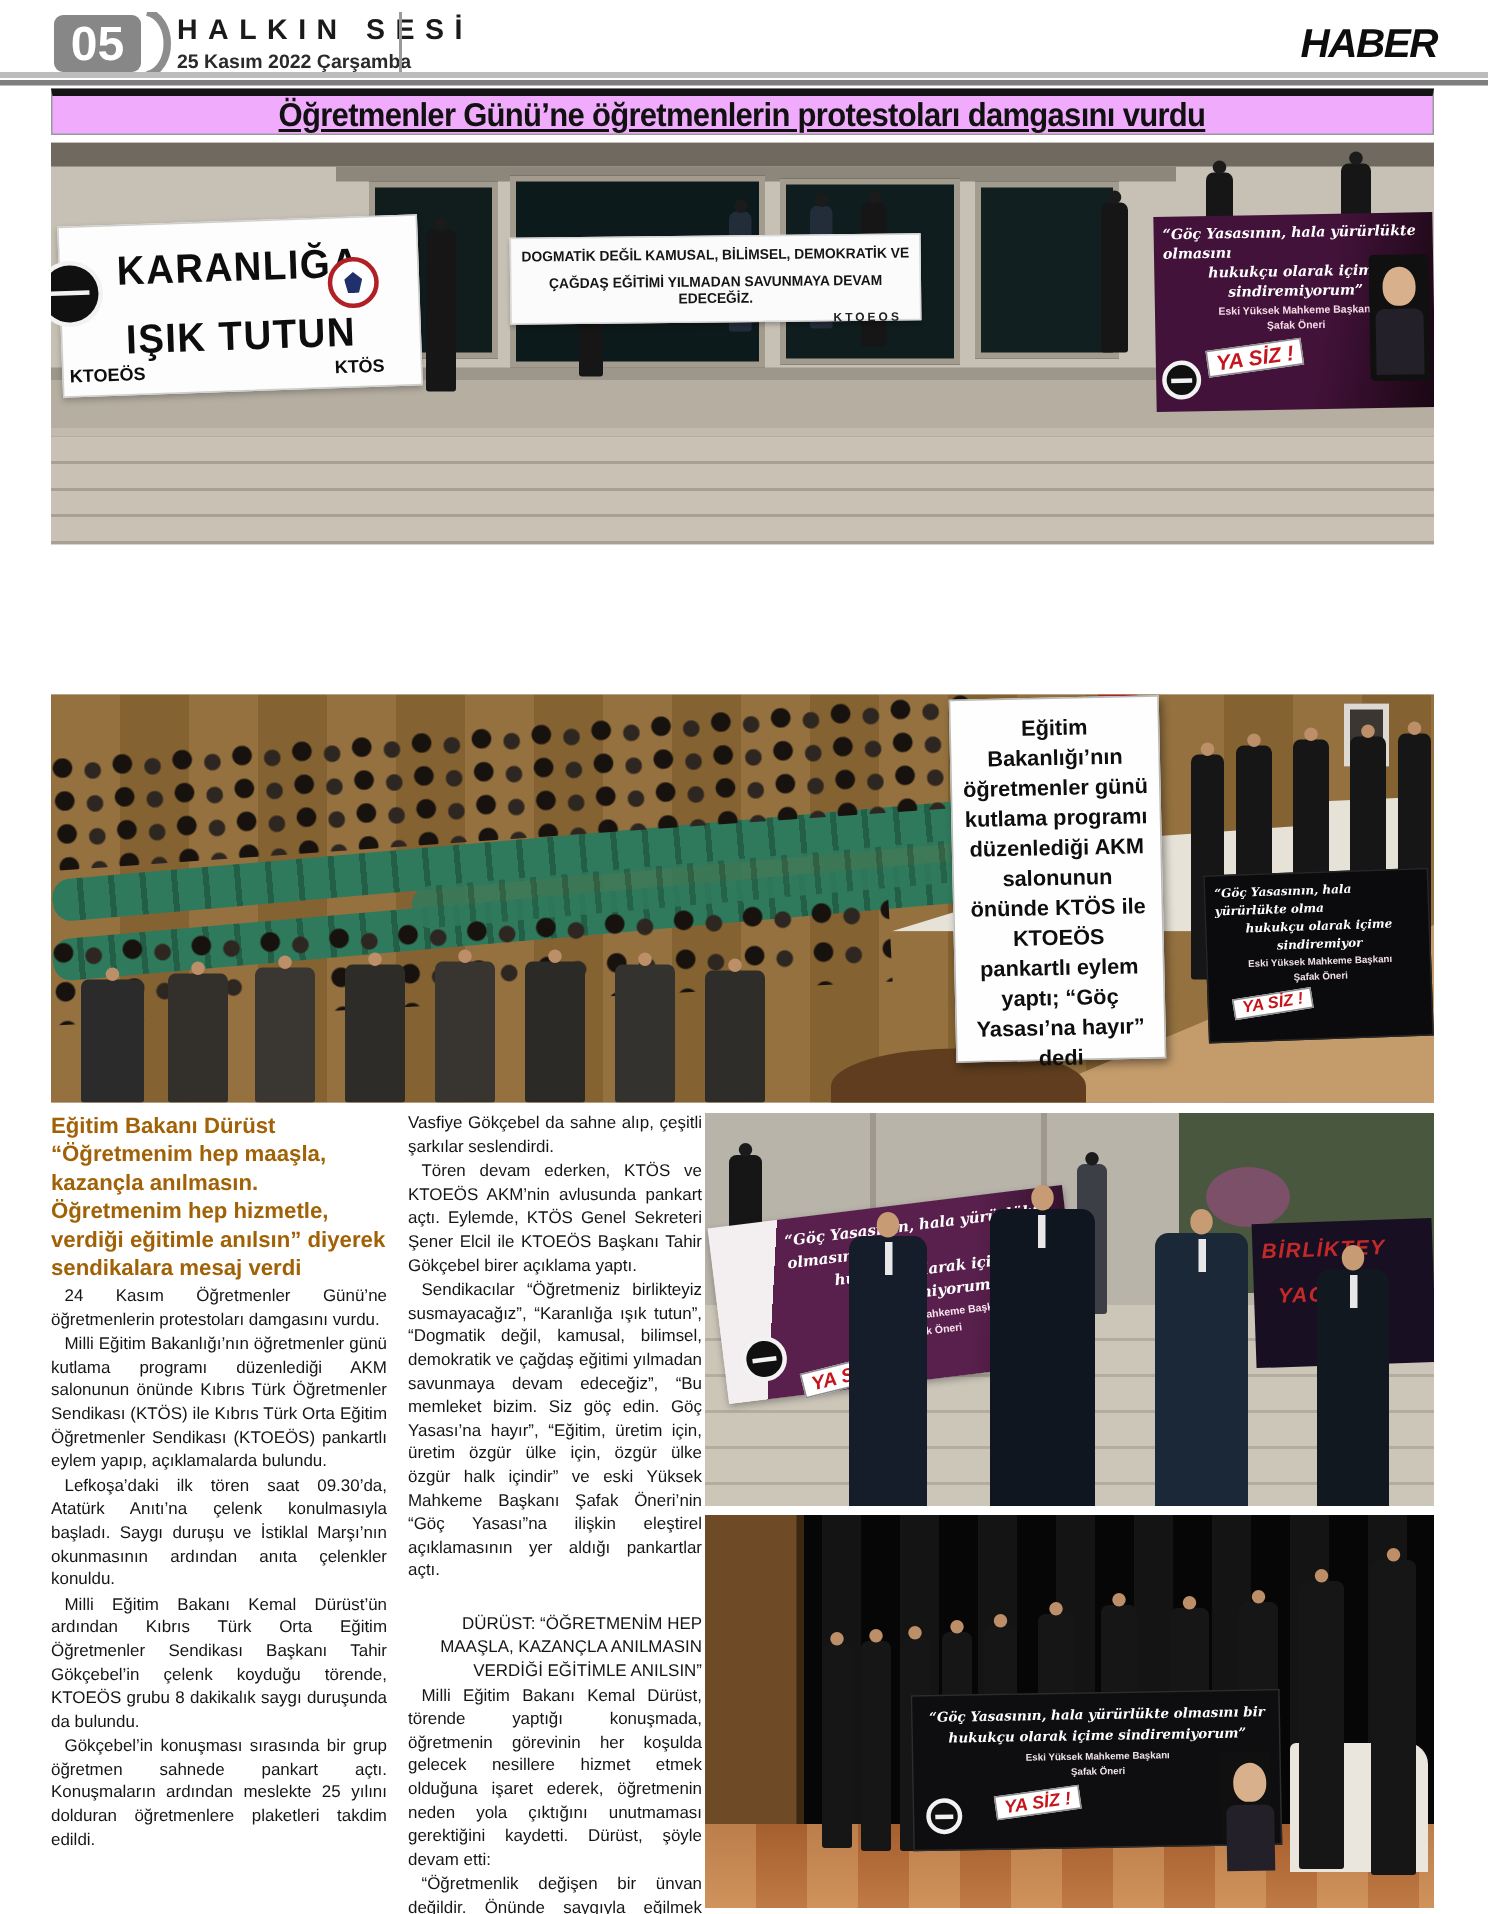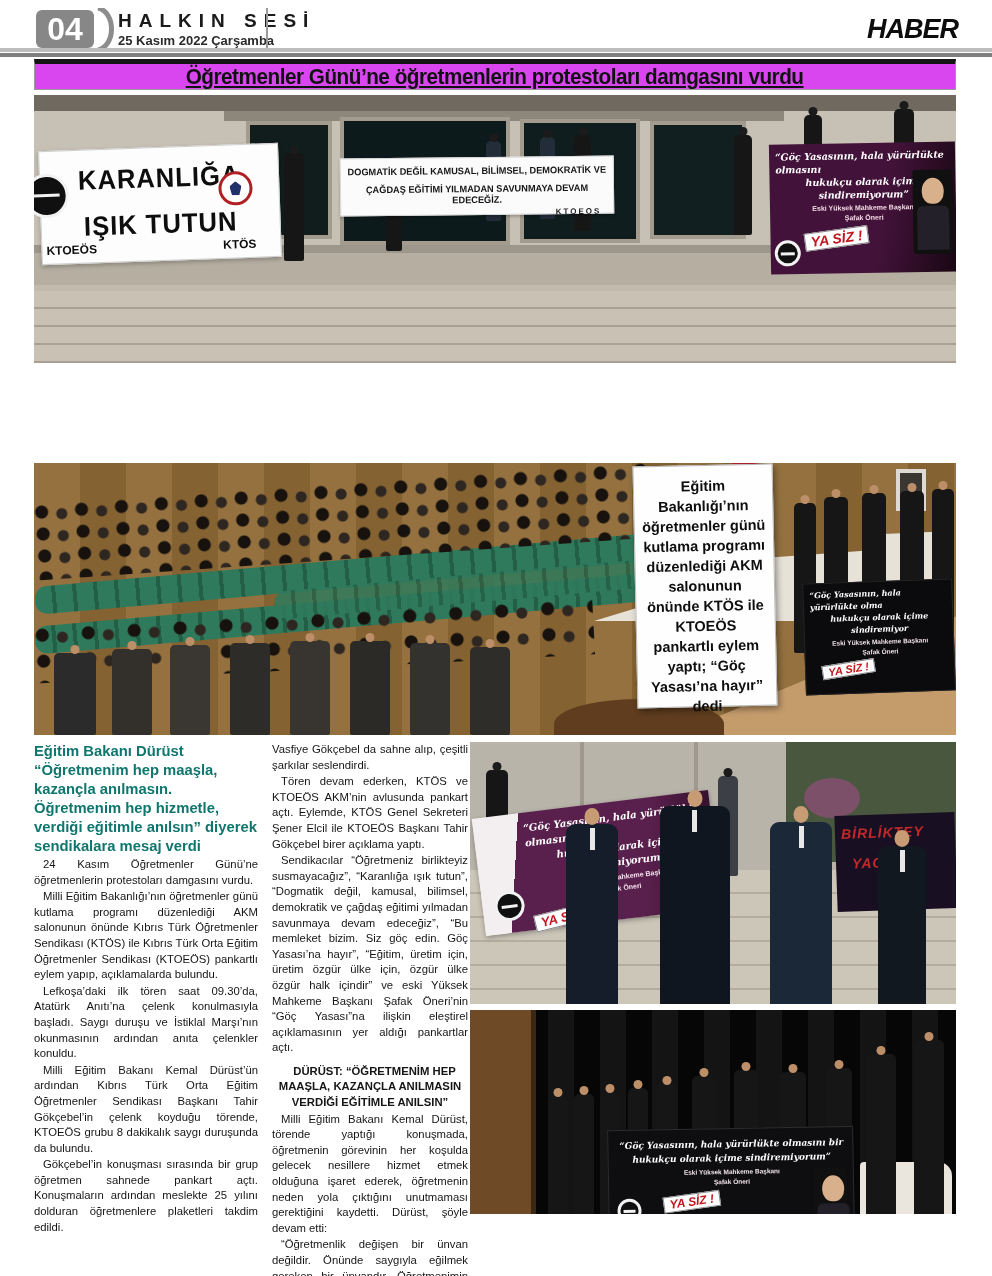--- a/index.html
+++ b/index.html
@@ -12,21 +12,21 @@
   .swoosh{position:absolute;left:62px;top:0;}
   .masthead{position:absolute;left:84px;top:2px;}
   .masthead .name{font-size:19px;font-weight:bold;letter-spacing:7px;color:#1a1a1a;}
   .masthead .date{font-size:13px;font-weight:bold;color:#2a2a2a;margin-top:1px;}
   .hdr-div{position:absolute;left:232px;top:0;height:42px;width:2px;background:#9a9a9a;}
   .section{position:absolute;right:0;top:6px;font-size:27px;font-weight:bold;font-style:italic;
            letter-spacing:-1px;color:#0d0d0d;}
   .rule{position:absolute;top:48px;left:0;width:100%;height:9px;
         background:linear-gradient(#bcbcbc 0 4px,#ffffff 4px 5px,#7e7e7e 5px 9px);}
   
-  .kicker{position:absolute;top:59px;left:34px;width:922px;height:31px;background:#d946ef;
+  .kicker{position:absolute;top:59px;left:34px;width:922px;height:31px;background:#f0abfc;
           border:1px solid #9a9a9a;border-top:5px solid #141414;box-sizing:border-box;
           text-align:center;}
   .kicker span{display:inline-block;font-size:22px;font-weight:bold;text-decoration:underline;
                transform:scaleX(.94);transform-origin:center;line-height:25px;letter-spacing:-.5px;}
   
   .photo{position:absolute;overflow:hidden;background:#b9b2a6;}
   .fig{position:absolute;background:#161616;border-radius:5px 5px 2px 2px;}
   .fig::before{content:"";position:absolute;left:50%;top:-8px;transform:translateX(-50%);
                width:9px;height:9px;border-radius:50%;background:#1b1b1b;}
   .fig.skin::before{background:#bd8f68;}
@@ -90,24 +90,24 @@
   .banner-p2r .cr{font-size:6.5px;color:#efe0e8;font-weight:bold;text-align:center;margin-top:3px;}
   .banner-p2r .stamp{font-size:11px;margin:6px 0 0 10px;}
   .overlaybox{position:absolute;left:601px;top:2px;width:140px;height:242px;background:#fefefe;
               border:1px solid #b9b9b9;box-shadow:2px 3px 6px rgba(0,0,0,.4);transform:rotate(-1.2deg);
               text-align:center;padding:10px 7px;box-sizing:border-box;}
   .overlaybox span{font-size:14.5px;font-weight:bold;line-height:20px;color:#0e0e0e;}
   
   .col{position:absolute;top:742px;font-size:11.3px;line-height:15.6px;text-align:justify;color:#151515;}
   #col-left{left:34px;width:224px;height:534px;}
   #col-mid{left:272px;width:196px;height:534px;}
-  .intro{font-size:14.8px;font-weight:bold;line-height:19px;text-align:left;margin:0 0 10px 0;color:#0f766e;}
+  .intro{font-size:14.8px;font-weight:bold;line-height:19px;text-align:left;margin:0 0 10px 0;color:#a16207;}
   .col p{margin:0 0 1px 0;text-indent:9px;}
   .col p.ni{text-indent:0;}
-  .subhead{font-weight:bold;margin:8px 0 1px 0;text-indent:9px;text-align:center;}
+  .subhead{font-weight:normal;margin:20px 0 1px 0;text-indent:9px;text-align:right;}
   
   #photo3{top:742px;left:470px;width:486px;height:262px;background:#b6b1a7;}
   .p3-wall{position:absolute;left:0;top:0;width:100%;height:128px;
            background:repeating-linear-gradient(90deg,#b9b4aa 0 110px,#9e988d 110px 114px);}
   .p3-green{position:absolute;right:0;top:0;width:170px;height:120px;background:#49573f;}
   .p3-green::after{content:"";position:absolute;left:18px;top:36px;width:56px;height:40px;border-radius:50%;background:#8a4f73;opacity:.8;}
   .p3-pave{position:absolute;left:0;top:128px;width:100%;height:134px;
            background:repeating-linear-gradient(#ccc6b9 0 22px,#b4ad9f 22px 24px);}
   .banner-p3{position:absolute;left:8px;top:62px;width:238px;height:118px;transform:rotate(-7deg);
              background:linear-gradient(100deg,#f3eef0 0 18%,#59204d 18% 70%,#2a0d24 100%);
@@ -117,21 +117,21 @@
   .banner-p3 .stamp{font-size:13px;margin:10px 0 0 40px;}
   .banner-p3 .s1.dark{color:#3a1233;}
   .banner-p3r{position:absolute;right:0;top:72px;width:120px;height:96px;background:#190f22;transform:rotate(-2deg);
               padding:10px 6px;box-sizing:border-box;overflow:hidden;}
   .banner-p3r .frag{font-size:14px;font-weight:bold;font-style:italic;color:#c22a2a;letter-spacing:1px;white-space:nowrap;}
   .suit{position:absolute;background:#141d29;border-radius:9px 9px 0 0;}
   .suit::before{content:"";position:absolute;left:50%;top:-16px;transform:translateX(-50%);
                 width:15px;height:17px;border-radius:50%;background:#c79b74;}
   .suit::after{content:"";position:absolute;left:46%;top:4px;width:5px;height:22px;background:#e8e8e8;}
   
-  #photo4{top:1010px;left:470px;width:486px;height:204px;background:#7f1d1d;}
+  #photo4{top:1010px;left:470px;width:486px;height:262px;background:#7f1d1d;}
   .p4-curtain{position:absolute;left:0;top:0;width:100%;height:206px;
               background:repeating-linear-gradient(90deg,#060606 0 26px,#141414 26px 52px);}
   .p4-door{position:absolute;left:0;top:0;width:66px;height:212px;background:#6e4a26;
            border-right:5px solid #3c2713;box-sizing:border-box;}
   .p4-floor{position:absolute;left:0;top:206px;width:100%;height:56px;
             background:linear-gradient(#a55e2e,#c07a45);}
   .p4-floor::after{content:"";position:absolute;inset:0;
             background:repeating-linear-gradient(90deg,rgba(255,220,160,.25) 0 34px,rgba(0,0,0,0) 34px 68px);}
   .p4-table{position:absolute;right:4px;top:152px;width:92px;height:86px;background:#eae6dd;border-radius:4px 14px 0 0;}
   .banner-p4{position:absolute;left:138px;top:118px;width:246px;height:104px;background:#0e0d0f;
@@ -139,21 +139,21 @@
   .banner-p4 .s1{font-size:9px;line-height:14px;text-align:center;}
   .banner-p4 .cr{font-size:6.5px;color:#f0e2ea;font-weight:bold;text-align:center;margin-top:3px;}
   .banner-p4 .stamp{font-size:12px;margin:8px 0 0 46px;}
 </style>
 </head>
 <body>
 
 <div class="page">
 
   <div class="hdr">
-    <div class="pagenum">04</div>
+    <div class="pagenum">05</div>
     <svg class="swoosh" width="34" height="42" viewBox="0 0 34 42">
       <path d="M2 0 C 20 4, 20 38, 2 42" fill="none" stroke="#8d8d8d" stroke-width="5"></path>
     </svg>
     <div class="masthead">
       <div class="name">HALKIN SESİ</div>
       <div class="date">25 Kasım 2022 Çarşamba</div>
     </div>
     <div class="hdr-div"></div>
     <div class="section">HABER</div>
   </div>

